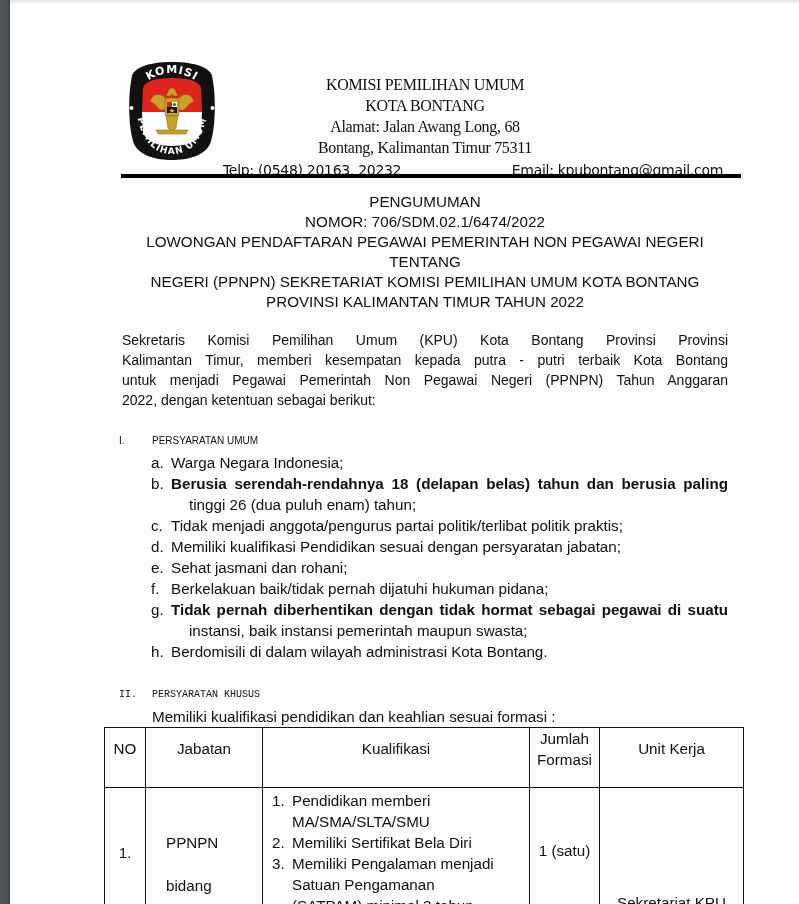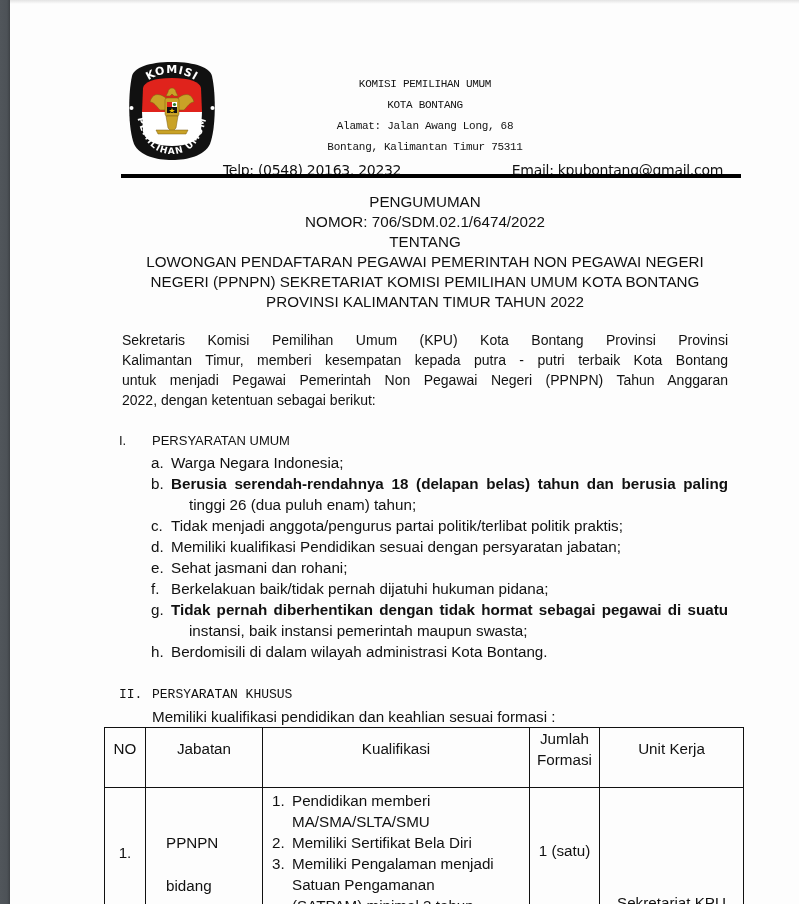--- a/index.html
+++ b/index.html
@@ -16,21 +16,21 @@
   .top-shadow {
     position: absolute; left: 10px; top: 0; right: 0; height: 4px;
     background: linear-gradient(to bottom, rgba(0,0,0,0.10), rgba(0,0,0,0));
   }
   .page { position: absolute; left: 10px; top: 0; width: 789px; height: 904px; }
 
   
   .logo { position: absolute; left: 126px; top: 58px; width: 92px; height: 104px; }
   .kop {
     position: absolute; left: 200px; width: 450px; text-align: center;
-    font-family: Liberation Mono, monospace; font-size: 11px; letter-spacing: -0.3px;
+    font-family: Liberation Serif, serif; font-size: 16px; letter-spacing: -0.3px;
   }
   .kop div { height: 21px; line-height: 21px; }
   .kop-line-tel {
     position: absolute; top: 160px; left: 223px; width: 500px;
     font-family: "DejaVu Sans", sans-serif; font-size: 14px; letter-spacing: -0.3px;
     line-height: 21px;
   }
   .kop-line-tel .email { position: absolute; right: 0; top: 0; }
   .rule { position: absolute; left: 121px; top: 174px; width: 620px; height: 4px; background: #000; }
 
@@ -44,21 +44,21 @@
   
   .para {
     position: absolute; left: 122px; top: 330px; width: 606px;
     font-size: 14px; line-height: 20px; text-align: justify; text-align-last: left;
   }
   .para .ln { display: block; text-align: justify; text-align-last: justify; white-space: nowrap; }
   .para .ln.last { text-align-last: left; }
 
   
   .sec-head {
-    position: absolute; left: 119px; font-size: 13px; line-height: 20px;
+    position: absolute; left: 119px; font-size: 10px; line-height: 20px;
   }
   .sec-head .num { display: inline-block; width: 33px; }
   .list { position: absolute; left: 151px; width: 577px; font-size: 15.2px; line-height: 21px; }
   .li { position: relative; padding-left: 20px; }
   .li .mk { position: absolute; left: 0; top: 0; }
   .li .tx { display: block; }
   .li .jl { display: block; text-align: justify; text-align-last: justify; white-space: nowrap; font-weight: bold; }
   .li .cont { display: block; padding-left: 18px; }
 
   .sub-intro { position: absolute; left: 152px; top: 707px; font-size: 15.2px; line-height: 20px; }
@@ -144,22 +144,22 @@
   </div>
   <div class="kop-line-tel">
     <span>Telp: (0548) 20163, 20232</span>
     <span class="email">Email: kpubontang@gmail.com</span>
   </div>
   <div class="rule"></div>
 
   <div class="title-block">
     <div>PENGUMUMAN</div>
     <div>NOMOR: 706/SDM.02.1/6474/2022</div>
+    <div>LOWONGAN PENDAFTARAN PEGAWAI PEMERINTAH NON PEGAWAI NEGERI</div>
     <div>TENTANG</div>
-    <div>LOWONGAN PENDAFTARAN PEGAWAI PEMERINTAH NON PEGAWAI NEGERI</div>
     <div>NEGERI (PPNPN) SEKRETARIAT KOMISI PEMILIHAN UMUM KOTA BONTANG</div>
     <div>PROVINSI KALIMANTAN TIMUR TAHUN 2022</div>
   </div>
 
   <div class="para">
     <span class="ln">Sekretaris Komisi Pemilihan Umum (KPU) Kota Bontang Provinsi Provinsi</span>
     <span class="ln">Kalimantan Timur, memberi kesempatan kepada putra - putri terbaik Kota Bontang</span>
     <span class="ln">untuk menjadi Pegawai Pemerintah Non Pegawai Negeri (PPNPN) Tahun Anggaran</span>
     <span class="ln last">2022, dengan ketentuan sebagai berikut:</span>
   </div>

